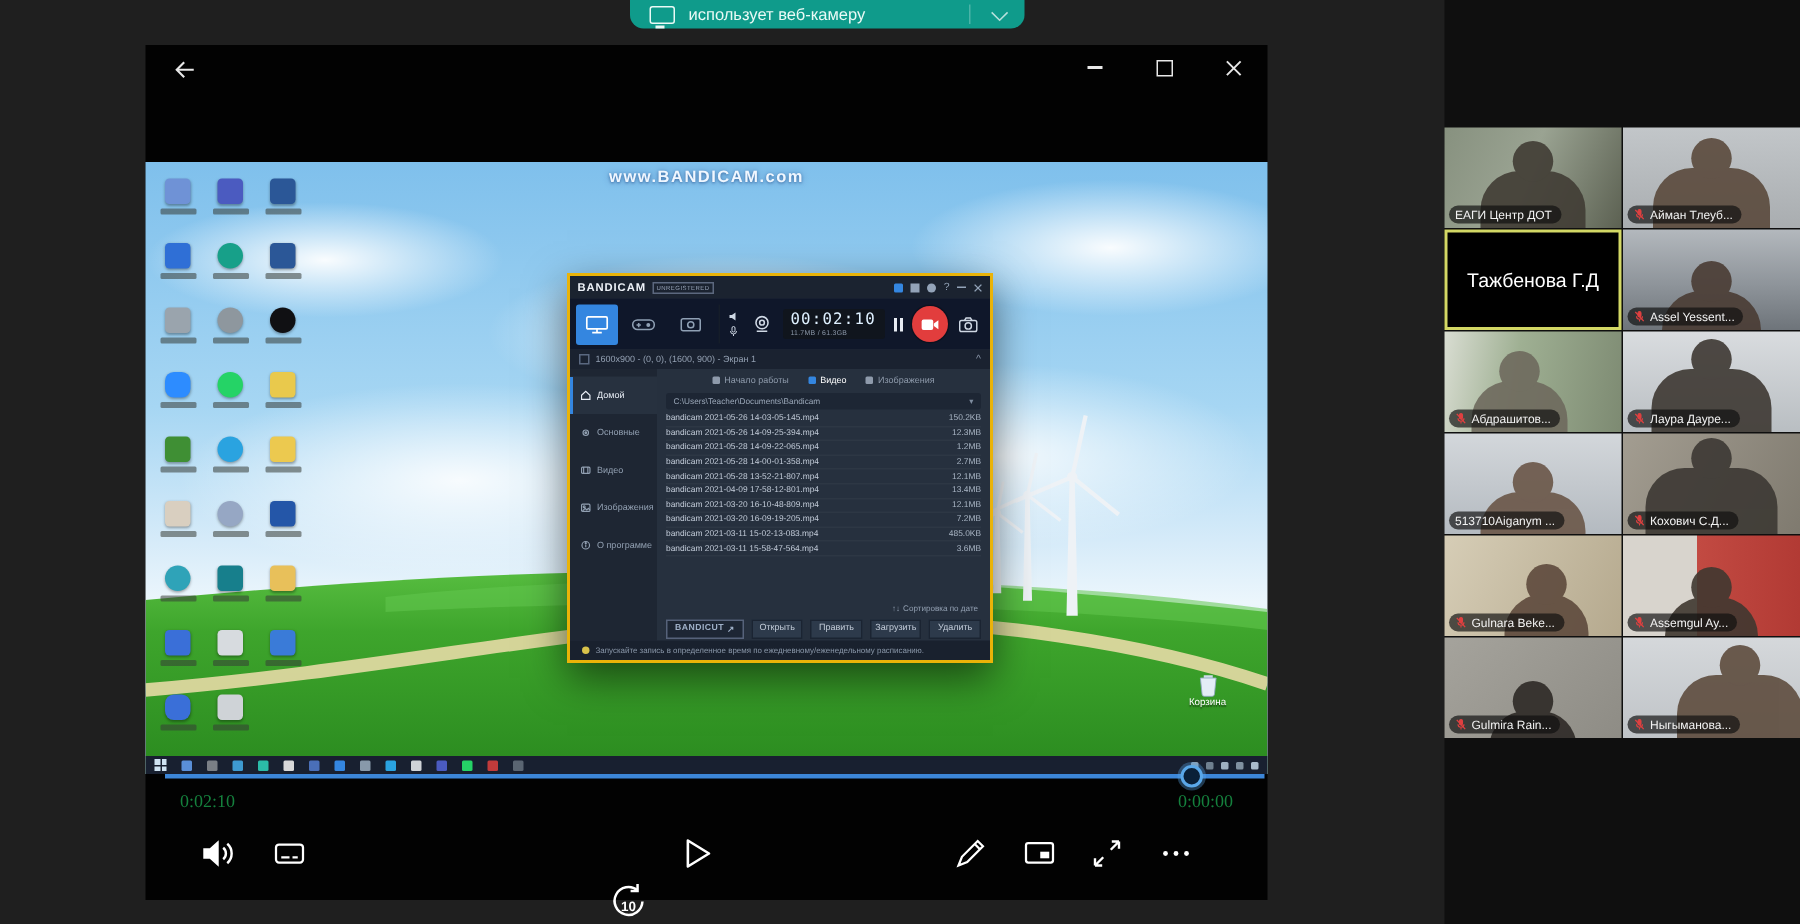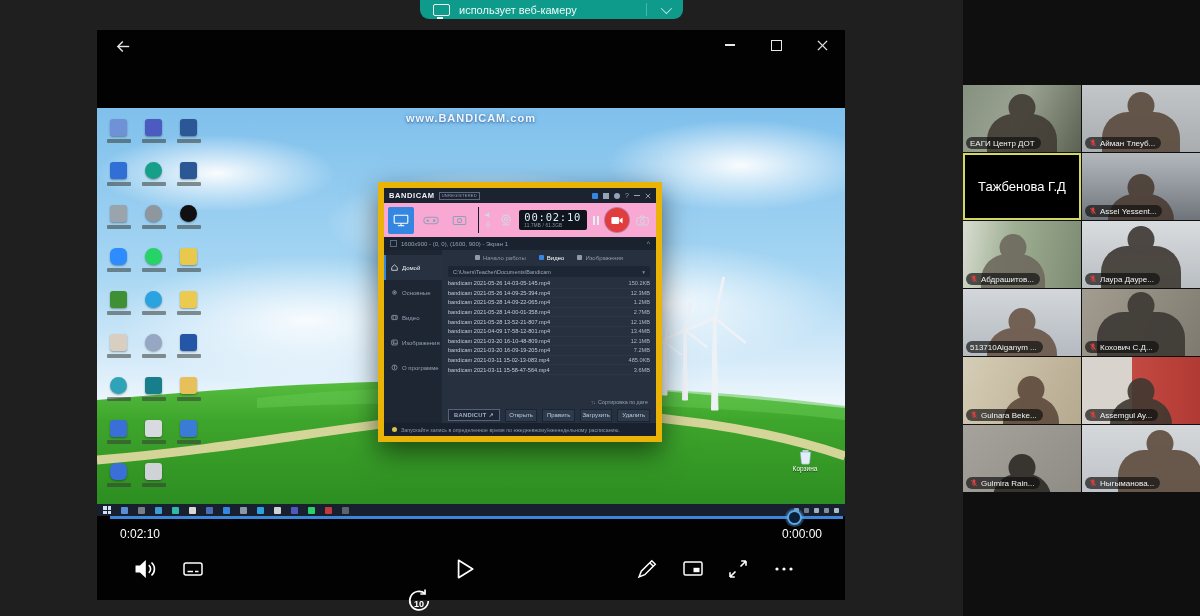--- a/index.html
+++ b/index.html
@@ -46,32 +46,32 @@
   .dtaskbar{position:absolute;left:0;bottom:0;width:100%;height:12px;background:#182030;display:flex;
             align-items:center;gap:10px;padding:0 6px;box-sizing:border-box;}
   .tb{width:7px;height:7px;border-radius:1px;flex:0 0 auto;}
   .tray{margin-left:auto;display:flex;gap:5px;}
   .tray .tb{width:5px;height:5px;}
   .winflag{width:8px;height:8px;display:grid;grid-template-columns:3.5px 3.5px;grid-template-rows:3.5px 3.5px;gap:1px;}
   .winflag span{background:#cfe3f2;}
 
   
   .bwin{position:absolute;left:281px;top:152px;width:284px;height:260px;background:#26303e;
-        border:6px solid #eab308;box-shadow:0 10px 26px rgba(0,0,0,.55);color:#c6cedb;font-size:6px;
+        border:2px solid #eab308;box-shadow:0 10px 26px rgba(0,0,0,.55);color:#c6cedb;font-size:6px;
         display:flex;flex-direction:column;box-sizing:border-box;}
   .btitle{height:15px;background:#1b2330;display:flex;align-items:center;gap:4px;padding:0 5px;flex:0 0 auto;}
   .blogo{font-weight:bold;font-size:7.5px;letter-spacing:.6px;color:#eef2f8;}
   .unreg{border:1px solid #5c687e;color:#96a2b6;font-size:4px;padding:0 2px;line-height:6px;letter-spacing:.3px;}
   .btico{display:flex;gap:5px;margin-left:auto;align-items:center;}
   .sq{width:6px;height:6px;background:#93a3b8;display:inline-block;}
   .sq.blue{background:#3486e0;border-radius:1px;}
   .sq.round{border-radius:50%;}
   .qmark{color:#93a3b8;font-size:7px;line-height:6px;}
   .bmin{width:6px;height:1.2px;background:#93a3b8;}
-  .bmodes{height:34px;background:#f9a8d4;display:flex;align-items:center;padding:0 4px;gap:3px;flex:0 0 auto;}
+  .bmodes{height:34px;background:#0f172a;display:flex;align-items:center;padding:0 4px;gap:3px;flex:0 0 auto;}
   .mbtn{width:32px;height:27px;display:flex;align-items:center;justify-content:center;border-radius:2px;}
   .mbtn.active{background:#3486e0;}
   .vdiv{width:1px;height:26px;background:#151d29;margin:0 2px;}
   .micol{display:flex;flex-direction:column;gap:2px;align-items:center;}
   .tpanel{background:#10151d;border-radius:2px;padding:2px 5px;display:flex;flex-direction:column;justify-content:center;min-width:58px;}
   .btime{font-family:"DejaVu Sans Mono",monospace;font-size:10.5px;letter-spacing:.8px;color:#def0ff;line-height:11px;}
   .busage{font-size:4.6px;color:#8b97a8;letter-spacing:.2px;}
   .pausebtn{display:flex;gap:2px;margin:0 3px;}
   .pausebtn span{width:2px;height:9px;background:#e8edf4;}
   .rec{width:24px;height:24px;border-radius:50%;background:#e23d3d;display:flex;align-items:center;justify-content:center;flex:0 0 auto;box-shadow:0 0 0 1px rgba(0,0,0,.25);}
@@ -103,21 +103,21 @@
         display:flex;align-items:center;justify-content:center;}
   .bstatus{height:13px;background:#19212e;display:flex;align-items:center;gap:4px;padding:0 8px;
            color:#8b98aa;font-size:5.3px;flex:0 0 auto;}
   .bulb{width:5px;height:5px;border-radius:50%;background:#d8c24a;flex:0 0 auto;}
 
   
   .seek{position:absolute;left:13px;right:2px;top:486px;height:3px;background:#3c86d8;}
   .knob{position:absolute;left:690px;top:480px;width:11px;height:11px;border-radius:50%;
         background:#0a2038;border:2px solid #5aa7e8;box-shadow:0 0 0 2px rgba(90,167,232,.35);}
   .timesrow{position:absolute;left:23px;right:23px;top:497px;display:flex;justify-content:space-between;
-            color:#ffffff;font-size:12px;}
+            color:#15803d;font-size:12px;font-family:Liberation Serif, serif;}
   .pc{position:absolute;top:524px;width:30px;height:30px;display:flex;align-items:center;justify-content:center;}
   .skipwrap{position:relative;}
   .skipnum{position:absolute;left:0;right:0;top:13px;text-align:center;color:#fff;font-size:9px;font-weight:bold;}
 
   
   .ppanel{position:absolute;left:963px;top:0;width:237px;height:616px;background:#0f0f0f;}
   .pgrid{position:absolute;left:0;top:85px;display:grid;grid-template-columns:118px 118px;grid-auto-rows:67px;gap:1px;}
   .tile{position:relative;overflow:hidden;background:#333;}
   .tile.active{display:flex;align-items:center;justify-content:center;background:#000;
                outline:2px solid #d3d865;outline-offset:-2px;}

